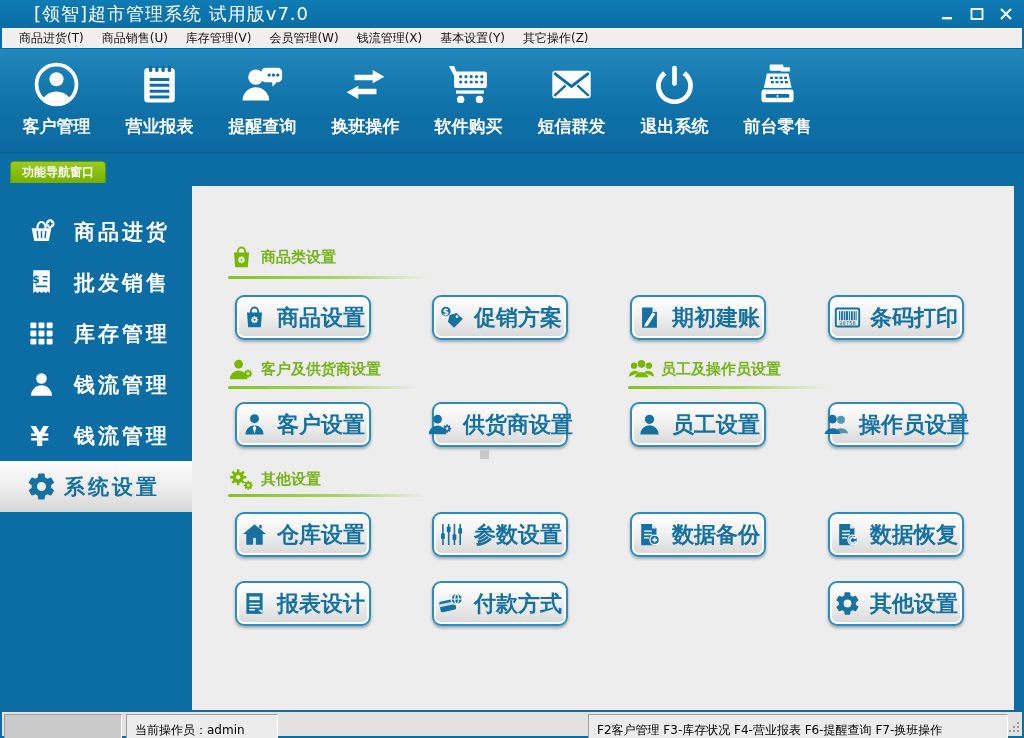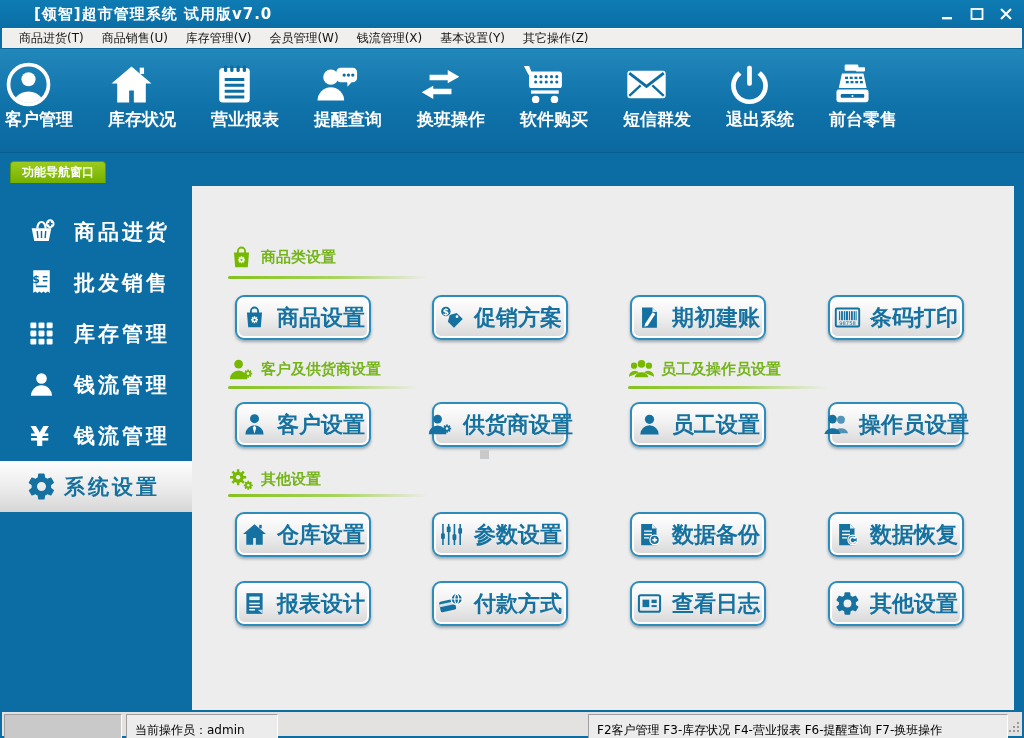--- a/index.html
+++ b/index.html
@@ -2,35 +2,35 @@
 <html><head>
 <meta charset="utf-8">
 <style>
   * { margin:0; padding:0; box-sizing:border-box; }
   body { background:#444; font-family:"DejaVu Sans","Liberation Sans",sans-serif; }
   .window { position:relative; width:1024px; height:738px; background:#0b6da4; overflow:hidden; }
 
   
   .titlebar { position:absolute; left:0; top:0; width:1024px; height:28px;
     background:linear-gradient(180deg,#0f7cb4,#0a6ea6); display:flex; align-items:center; }
-  .title-text { margin-left:34px; color:#fff; font-size:15px; font-weight:bold; letter-spacing:1px; }
+  .title-text { margin-left:34px; color:#fff; font-size:18px; font-weight:normal; letter-spacing:1px; }
   .win-controls { position:absolute; right:10px; top:7px; display:flex; gap:13px; }
   .win-btn { width:16px; height:14px; cursor:pointer; }
   .win-btn svg { width:100%; height:100%; display:block; }
 
   
   .menubar { position:absolute; left:2px; top:28px; width:1020px; height:21px; background:#f0efee;
     border-top:1px solid #fbfbfb; border-bottom:1px solid #0a6698; display:flex; align-items:center; padding-left:8px; }
   .menu-item { font-size:12px; color:#141414; padding:0 9px; cursor:pointer; white-space:nowrap; }
 
   
   .toolbar { position:absolute; left:0; top:49px; width:1024px; height:104px;
     background:linear-gradient(180deg,#2287bb 0%,#0f72a9 55%,#0b69a0 100%);
     border-bottom:1px solid #085d8d; display:flex; padding:12px 86px 0 5px; }
-  .tb-item { width:103px; display:flex; flex-direction:column; align-items:flex-start; color:#fff; cursor:pointer; }
+  .tb-item { width:103px; display:flex; flex-direction:column; align-items:center; gap:7px; color:#fff; cursor:pointer; }
   .tb-item .tic { width:47px; height:47px; }
   .tb-item .tic svg { width:100%; height:100%; display:block; }
   .tb-label { font-size:17px; font-weight:bold; white-space:nowrap; }
 
   
   .navtab { position:absolute; left:10px; top:161px; width:96px; height:22px;
     background:linear-gradient(180deg,#9ccb1e,#74b000); border:1px solid #5d9900; border-bottom:none;
     border-radius:4px 4px 0 0; color:#fff; font-size:12px; font-weight:bold;
     display:flex; align-items:center; justify-content:center; cursor:pointer; }
 
@@ -110,29 +110,20 @@
   <div class="toolbar">
     <div class="tb-item">
       <span class="tic">
           <svg viewBox="0 0 24 24">
             <circle cx="12" cy="12" r="10.2" fill="none" stroke="currentColor" stroke-width="1.9"></circle>
             <circle cx="12" cy="9.3" r="3.6" fill="currentColor"></circle>
             <path d="M5.4 18.6a8.6 8.6 0 0 1 13.2 0A10.1 10.1 0 0 1 12 21.4c-2.6 0-5-1-6.6-2.8z" fill="currentColor"></path>
           </svg>
         </span>
       <span class="tb-label">客户管理</span>
-    </div>
-    <div class="tb-item">
-      <span class="tic">
-          <svg viewBox="0 0 24 24" fill="currentColor">
-            <path d="M12 2.8 1.8 11.5h2.9v9.7h6.1V15h2.4v6.2h6.1v-9.7h2.9z"></path>
-            <rect x="16.2" y="3.4" width="2.2" height="3.2"></rect>
-          </svg>
-        </span>
-      <span class="tb-label">库存状况</span>
     </div>
     <div class="tb-item">
       <span class="tic">
           <svg viewBox="0 0 24 24">
             <rect x="4.2" y="3.6" width="15.6" height="17.6" rx="1.8" fill="currentColor"></rect>
             <g fill="#0d6da4">
               <rect x="6.6" y="2.2" width="1.7" height="3.4" rx=".8"></rect>
               <rect x="9.8" y="2.2" width="1.7" height="3.4" rx=".8"></rect>
               <rect x="13" y="2.2" width="1.7" height="3.4" rx=".8"></rect>
               <rect x="16.2" y="2.2" width="1.7" height="3.4" rx=".8"></rect>
@@ -553,31 +544,20 @@
             </g>
             <circle cx="16.6" cy="8" r="5"></circle>
             <g fill="none" stroke="#fff" stroke-width="1">
               <circle cx="16.6" cy="8" r="5"></circle>
               <path d="M11.6 8h10M16.6 3a7.6 7.6 0 0 1 0 10M16.6 3a7.6 7.6 0 0 0 0 10"></path>
             </g>
           </svg>
         </span>
       <span class="blabel">付款方式</span>
     </div>
-    <div class="btn" style="left:438px;top:395px">
-      <span class="bic">
-          <svg viewBox="0 0 24 24" fill="currentColor">
-            <rect x="2.6" y="4.6" width="18.8" height="14.8" rx="1.6" fill="none" stroke="currentColor" stroke-width="1.8"></rect>
-            <rect x="5.8" y="8.6" width="6" height="6.6"></rect>
-            <rect x="13.8" y="8.6" width="4.6" height="3"></rect>
-            <rect x="13.8" y="13.4" width="4.6" height="1.8"></rect>
-          </svg>
-        </span>
-      <span class="blabel">查看日志</span>
-    </div>
     <div class="btn" style="left:636px;top:395px">
       <span class="bic">
           <svg viewBox="0 0 24 24" fill="currentColor">
             <path d="M19.4 13c.04-.33.06-.66.06-1s-.02-.67-.06-1l2.1-1.65a.5.5 0 0 0 .12-.64l-2-3.46a.5.5 0 0 0-.61-.22l-2.49 1a7.3 7.3 0 0 0-1.73-1l-.38-2.65A.5.5 0 0 0 13.92 2h-4a.5.5 0 0 0-.5.42l-.38 2.65c-.63.26-1.21.6-1.73 1l-2.49-1a.5.5 0 0 0-.61.22l-2 3.46a.5.5 0 0 0 .12.64L4.43 11c-.04.33-.06.66-.06 1s.02.67.06 1l-2.1 1.65a.5.5 0 0 0-.12.64l2 3.46c.14.24.42.34.61.22l2.49-1c.52.4 1.1.74 1.73 1l.38 2.65c.04.24.25.42.5.42h4c.25 0 .46-.18.5-.42l.38-2.65c.63-.26 1.21-.6 1.73-1l2.49 1c.24.1.47 0 .61-.22l2-3.46a.5.5 0 0 0-.12-.64L19.4 13zM12 15.5a3.5 3.5 0 1 1 0-7 3.5 3.5 0 0 1 0 7z"></path>
           </svg>
         </span>
       <span class="blabel">其他设置</span>
     </div>
   </div>
 

